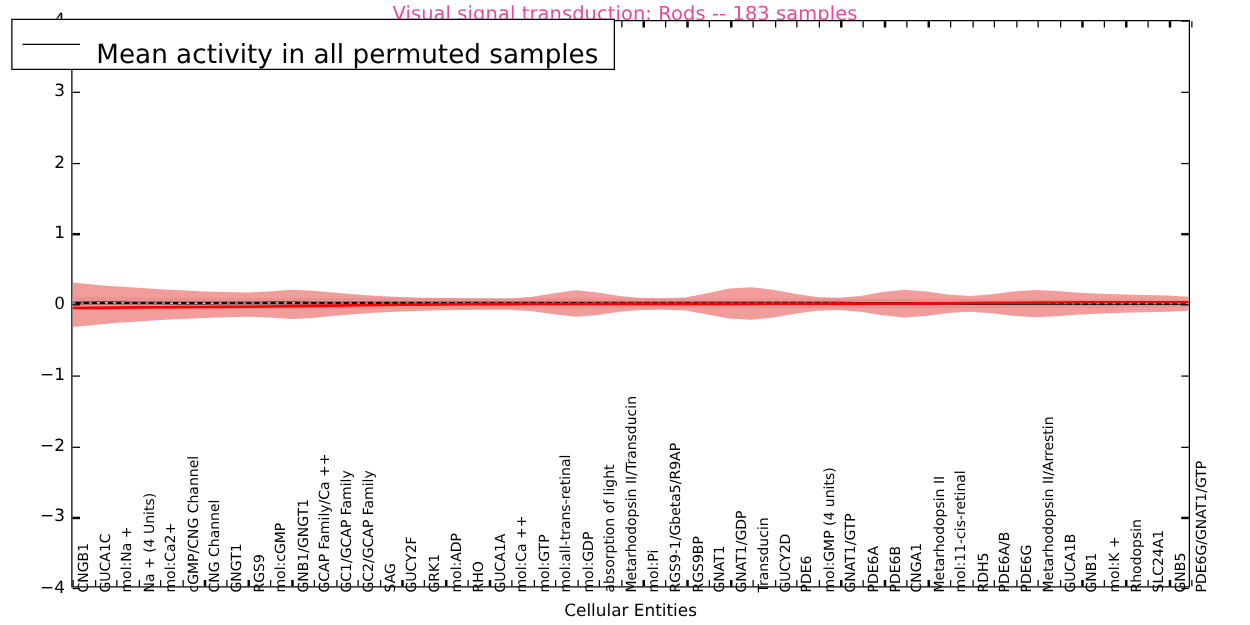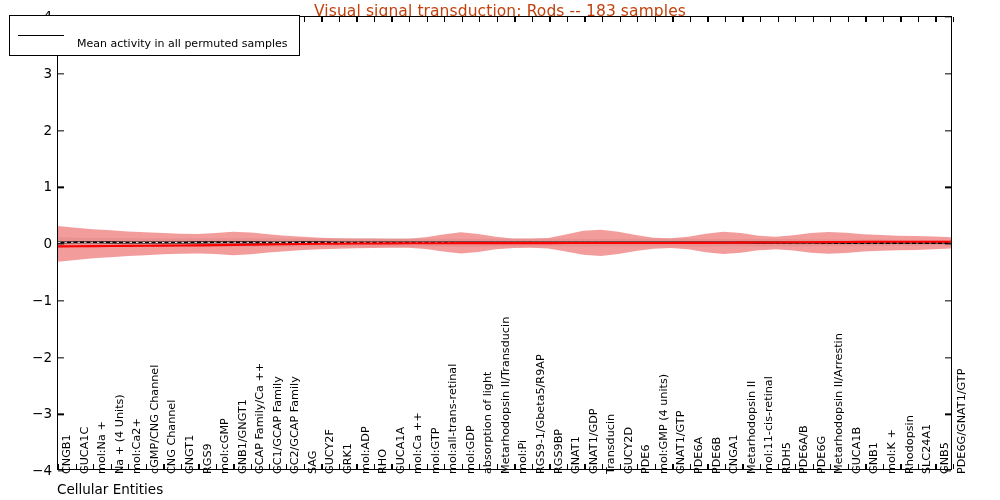--- a/index.html
+++ b/index.html
@@ -1,24 +1,24 @@
 <!DOCTYPE html>
 <html><head>
 <meta charset="utf-8">
 <style>
   html,body{margin:0;padding:0;background:#ffffff;}
   body{width:1000px;height:500px;overflow:hidden;
        font-family:"DejaVu Sans","Liberation Sans",sans-serif;color:#000;}
   #root{position:relative;width:1000px;height:500px;}
 
   .title{position:absolute;left:0;top:2px;width:1000px;text-align:center;
-         font-size:15.5px;color:#c2410c;letter-spacing:.1px;}
+         font-size:15.5px;color:#ec4899;letter-spacing:.1px;}
   .ylabel-wrap{position:absolute;left:-64px;top:0;width:150px;height:460px;}
 
-  .xlabel{position:absolute;left:57px;top:481px;width:895px;text-align:left;
+  .xlabel{position:absolute;left:57px;top:481px;width:895px;text-align:center;
           font-size:13.5px;}
 
   .plot{position:absolute;left:57px;top:16px;width:895px;height:454px;
         border:1.3px solid #000;box-sizing:border-box;background:#fff;}
 
   .ytick{position:absolute;right:100%;margin-right:5px;transform:translateY(-50%);
          font-size:13.5px;white-space:nowrap;text-align:right;}
   .ytickmark{position:absolute;left:0;width:6px;height:1.3px;background:#000;
              transform:translateY(-50%);}
   .ytickmark.r{left:auto;right:0;}
@@ -27,21 +27,21 @@
   .xtickmark.t{bottom:auto;top:0;}
 
   .xtl{position:absolute;top:474px;font-size:11.2px;white-space:nowrap;
        transform-origin:left top;transform:rotate(-90deg);line-height:1;}
 
   .legend{position:absolute;left:9px;top:15px;border:1.25px solid #000;background:#fff;
           padding:6px 12px 7px 8px;}
   .legrow{display:flex;align-items:center;height:26px;}
   .legline{width:46px;height:0;border-top:1.6px solid #000;margin-right:13px;}
   .legline.red{border-top-color:#ff0000;}
-  .legtxt{font-size:11px;white-space:nowrap;margin-top:16px;}
+  .legtxt{font-size:21px;white-space:nowrap;margin-top:16px;}
 
   svg.band{position:absolute;left:0;top:0;width:100%;height:100%;display:block;}
 </style>
 </head>
 <body>
 
 <div id="root">
 
   <div class="title">Visual signal transduction: Rods -- 183 samples</div>
 

